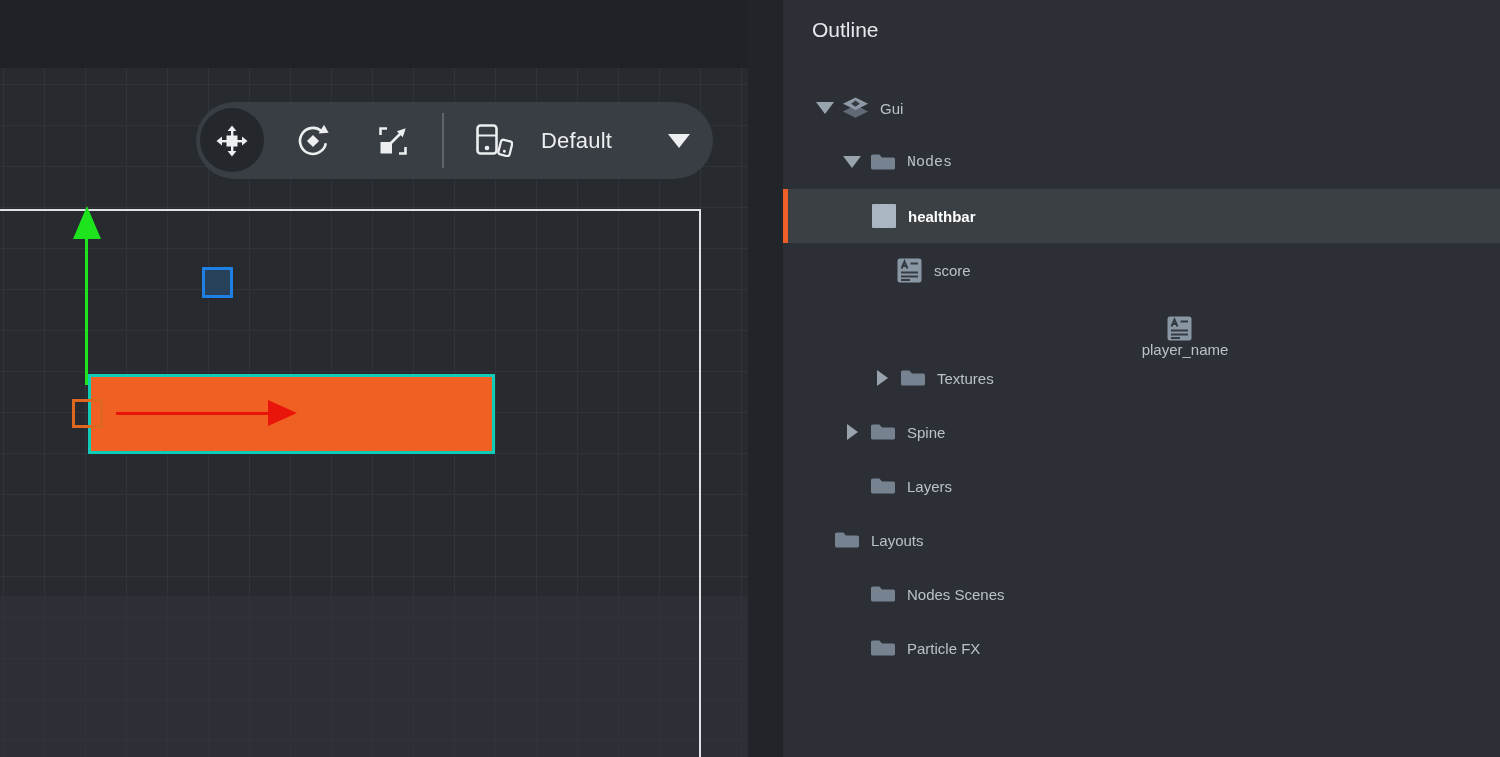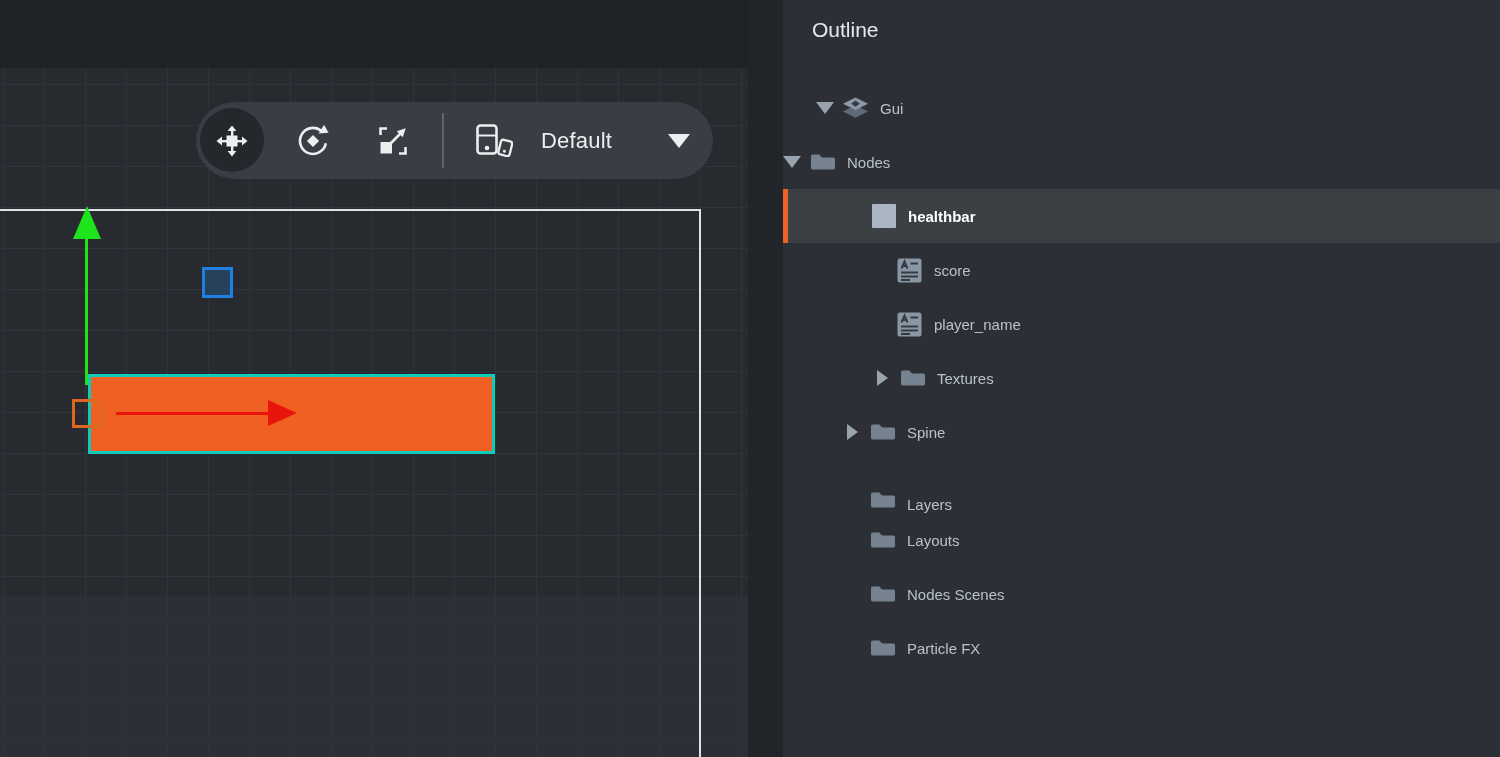--- a/index.html
+++ b/index.html
@@ -166,21 +166,21 @@
     <span class="arrow-slot exp-down"></span>
     <span class="icon-slot">
             <svg width="28" height="24" viewBox="0 0 28 24">
               <polygon points="14,9 27,15.5 14,22 1,15.5" fill="#5f6a76"></polygon>
               <polygon points="14,1 27,7.5 14,14 1,7.5" fill="#8d99a6"></polygon>
               <path d="M14 4.3 L18.6 7.5 L14 10.7 L9.4 7.5 Z" fill="#363b42"></path>
             </svg>
           </span>
     <span class="label">Gui</span>
   </div>
-        <div class="tree-row" style="">
+        <div class="tree-row" style="padding-left: 60px; font-family: Liberation Mono, monospace;">
 
     <span class="arrow-slot exp-down"></span>
     <span class="icon-slot">
             <svg width="26" height="20" viewBox="0 0 26 20">
               <path d="M1 4.2 C1 3.2 1.8 2.4 2.8 2.4 H9.3 L12 5.6 H23.2 C24.2 5.6 25 6.4 25 7.4 V15.8 C25 16.8 24.2 17.6 23.2 17.6 H2.8 C1.8 17.6 1 16.8 1 15.8 Z" fill="#76828f"></path>
             </svg>
           </span>
     <span class="label">Nodes</span>
   </div>
         <div class="tree-row selected" style="padding-left: 61px;">
@@ -202,21 +202,21 @@
                 <line x1="5.5" y1="8" x2="9.5" y2="8"></line>
                 <line x1="13.5" y1="5.5" x2="21" y2="5.5"></line>
                 <line x1="4" y1="14.5" x2="21" y2="14.5"></line>
                 <line x1="4" y1="18.5" x2="21" y2="18.5"></line>
                 <line x1="4" y1="22" x2="13" y2="22"></line>
               </g>
             </svg>
           </span>
     <span class="label">score</span>
   </div>
-        <div class="tree-row" style="padding-left: 87px;">
+        <div class="tree-row" style="padding-left: 87px; flex-direction: column;">
 
     <span class="arrow-slot"></span>
     <span class="icon-slot">
             <svg width="25" height="25" viewBox="0 0 25 25">
               <rect x="0.5" y="0.5" width="24" height="24" rx="2.5" fill="#8997a4"></rect>
               <g stroke="#353b42" stroke-width="2" fill="none">
                 <path d="M4.5 10.5 L7.5 3.5 L10.5 10.5"></path>
                 <line x1="5.5" y1="8" x2="9.5" y2="8"></line>
                 <line x1="13.5" y1="5.5" x2="21" y2="5.5"></line>
                 <line x1="4" y1="14.5" x2="21" y2="14.5"></line>
@@ -240,31 +240,31 @@
         <div class="tree-row" style="padding-left: 60px;">
 
     <span class="arrow-slot exp-right"></span>
     <span class="icon-slot">
             <svg width="26" height="20" viewBox="0 0 26 20">
               <path d="M1 4.2 C1 3.2 1.8 2.4 2.8 2.4 H9.3 L12 5.6 H23.2 C24.2 5.6 25 6.4 25 7.4 V15.8 C25 16.8 24.2 17.6 23.2 17.6 H2.8 C1.8 17.6 1 16.8 1 15.8 Z" fill="#76828f"></path>
             </svg>
           </span>
     <span class="label">Spine</span>
   </div>
-        <div class="tree-row" style="padding-left: 60px; align-items: flex-end;">
+        <div class="tree-row" style="padding-left: 60px;">
 
     <span class="arrow-slot"></span>
     <span class="icon-slot">
             <svg width="26" height="20" viewBox="0 0 26 20">
               <path d="M1 4.2 C1 3.2 1.8 2.4 2.8 2.4 H9.3 L12 5.6 H23.2 C24.2 5.6 25 6.4 25 7.4 V15.8 C25 16.8 24.2 17.6 23.2 17.6 H2.8 C1.8 17.6 1 16.8 1 15.8 Z" fill="#76828f"></path>
             </svg>
           </span>
     <span class="label">Layers</span>
   </div>
-        <div class="tree-row" style="padding-left: 60px;">
+        <div class="tree-row" style="padding-left: 24px;">
 
     <span class="arrow-slot"></span>
     <span class="icon-slot">
             <svg width="26" height="20" viewBox="0 0 26 20">
               <path d="M1 4.2 C1 3.2 1.8 2.4 2.8 2.4 H9.3 L12 5.6 H23.2 C24.2 5.6 25 6.4 25 7.4 V15.8 C25 16.8 24.2 17.6 23.2 17.6 H2.8 C1.8 17.6 1 16.8 1 15.8 Z" fill="#76828f"></path>
             </svg>
           </span>
     <span class="label">Layouts</span>
   </div>
         <div class="tree-row" style="padding-left: 60px;">

